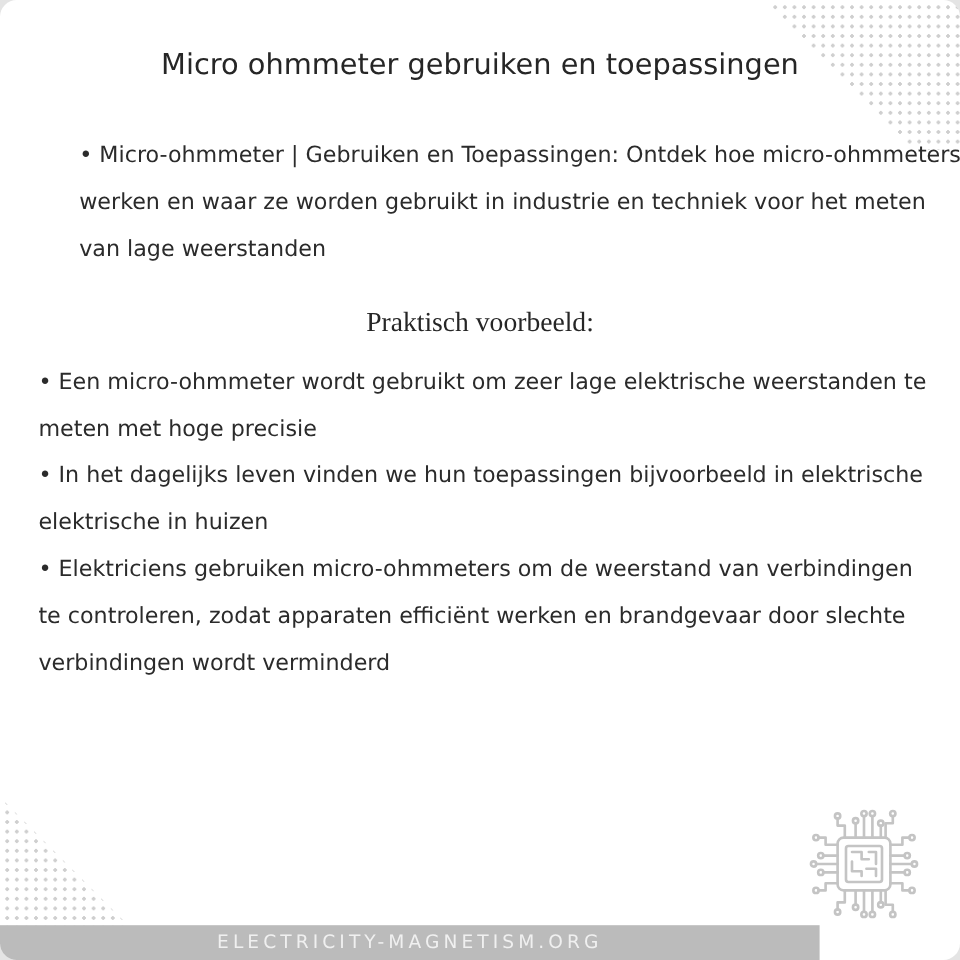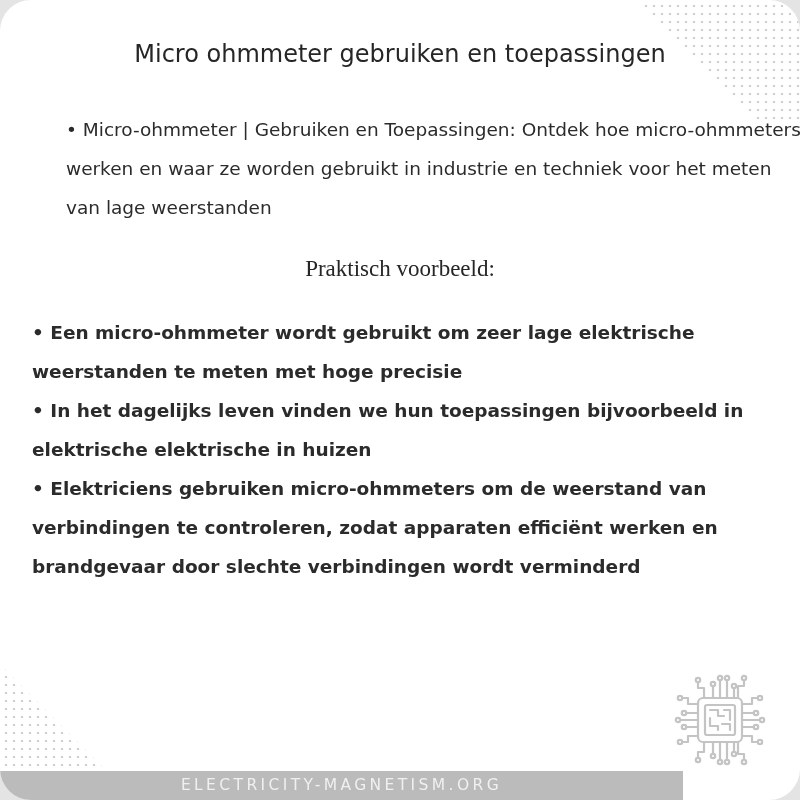--- a/index.html
+++ b/index.html
@@ -17,21 +17,21 @@
       background: #e4e4e4;
       overflow: hidden;
     }
     .card {
       position: absolute;
       left: 0;
       top: 0;
       width: 800px;
       height: 800px;
       background: #ffffff;
-      border-radius: 31px;
+      border-radius: 14px;
       overflow: hidden;
     }
     .dots-tr {
       position: absolute;
       right: 0;
       top: 0;
       width: 200px;
       height: 125px;
       background-image: radial-gradient(circle, #cfcfcf 1.3px, transparent 1.6px);
       background-size: 8px 8px;
@@ -81,22 +81,21 @@
       position: absolute;
       left: 0;
       top: 256px;
       width: 800px;
       text-align: center;
       font-family: Liberation Serif, serif;
       font-size: 23px;
       color: #262626;
     }
     .bullets {
-      top: 313px;
-      font-weight: bold;
+      top: 299px;
     }
     .bullets p, .intro p {
       margin: 0;
     }
     .footer {
       position: absolute;
       left: 0;
       bottom: 0;
       width: 683px;
       height: 29px;

